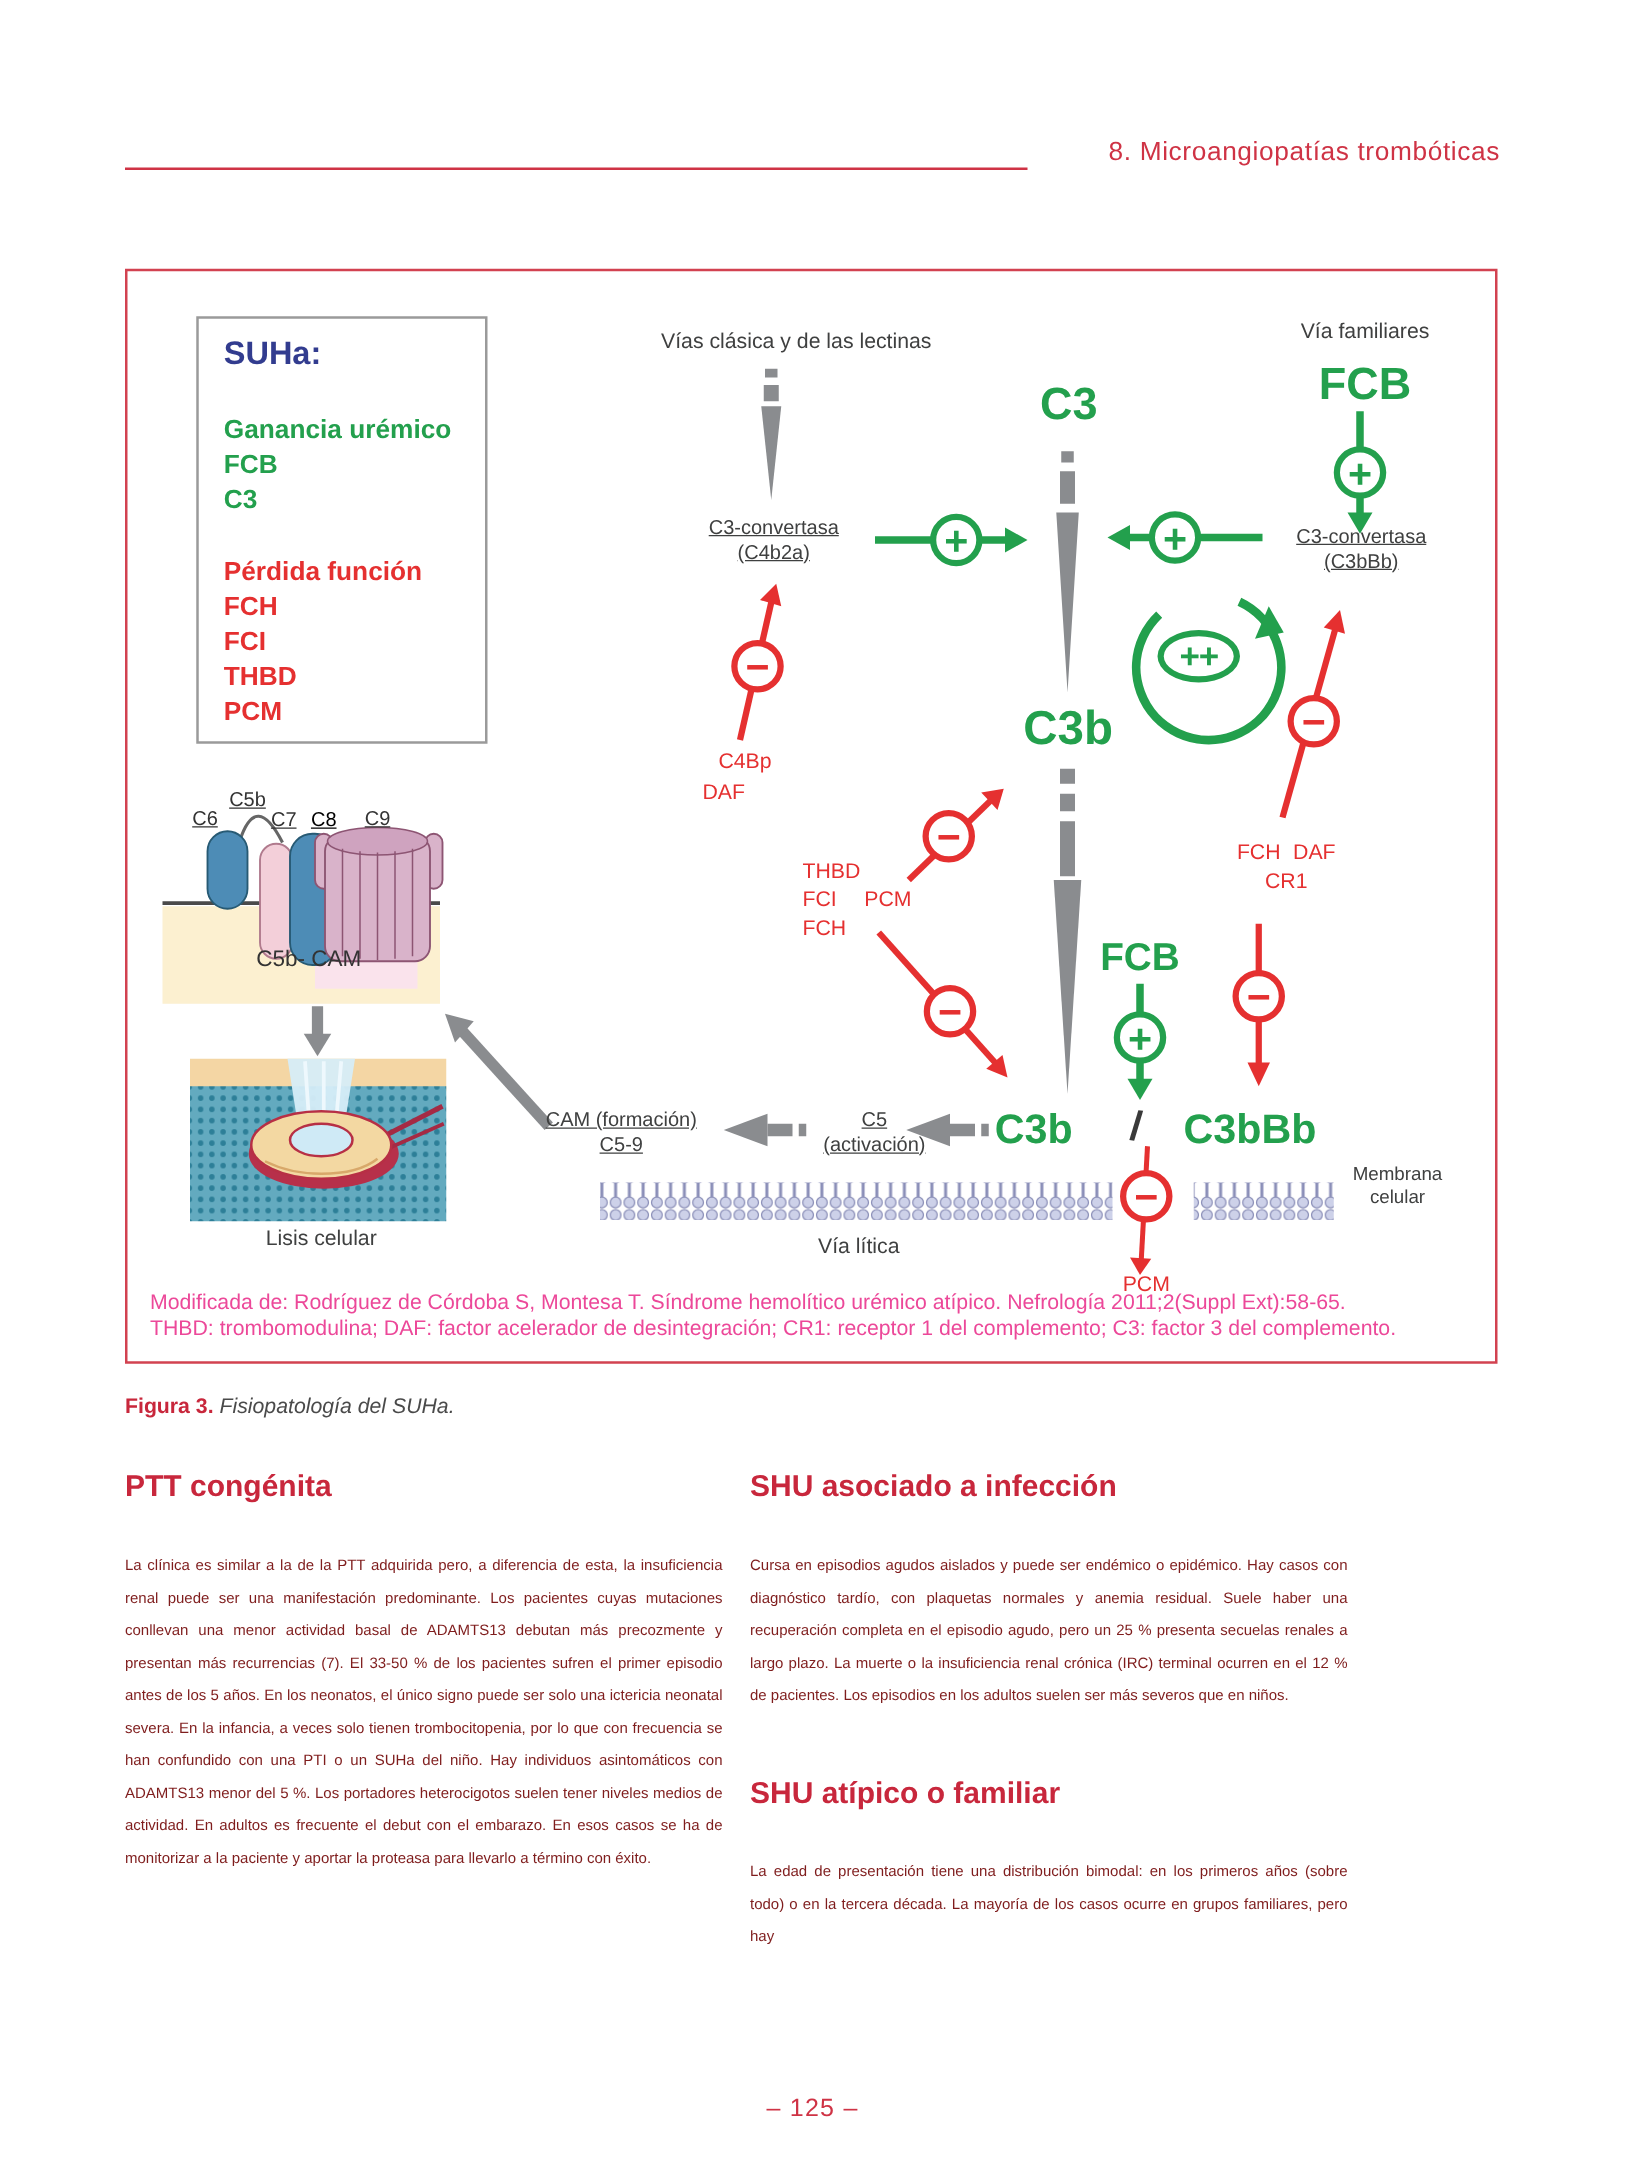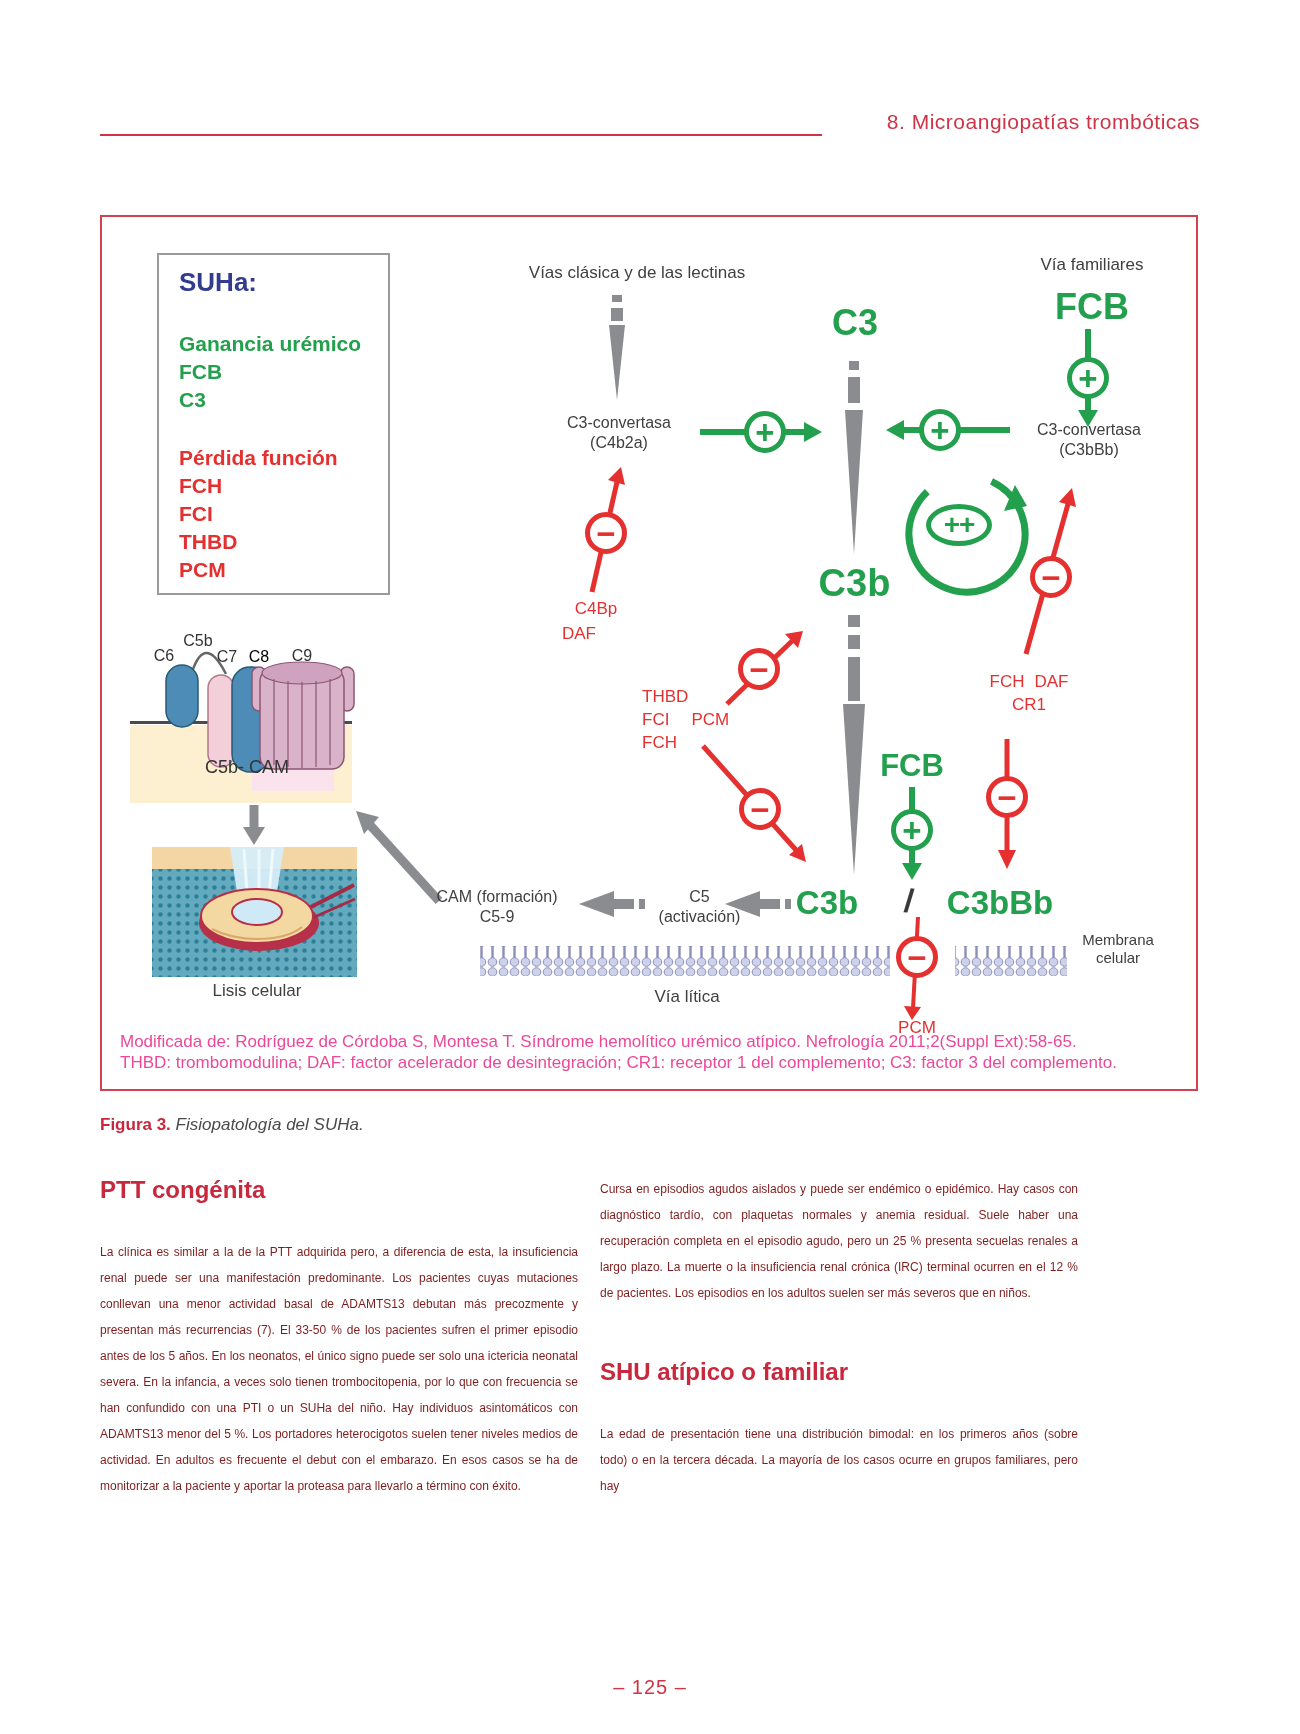--- a/index.html
+++ b/index.html
@@ -13,21 +13,21 @@
   .figbox{position:absolute;left:100px;top:215px;width:1098px;height:876px;
           border:2px solid #d24250;box-sizing:border-box;}
   .figbox svg{position:absolute;left:0;top:0;z-index:1;}
   .lbl{position:absolute;z-index:2;text-align:center;color:#3f4040;font-size:17px;line-height:1.22;}
   .green{color:#23a04d;font-weight:bold;}
   .redtx{color:#e53030;}
   .big36{font-size:36px;font-weight:bold;}
   .big38{font-size:38px;font-weight:bold;}
   .big33{font-size:33px;font-weight:bold;}
   .big31{font-size:31px;font-weight:bold;}
-  .sm16{font-size:16px;}
+  .sm16{font-size:16px;text-decoration:underline;}
   
   .legend{position:absolute;z-index:2;left:55px;top:36px;width:233px;height:342px;
           border:2px solid #9a9a9a;box-sizing:border-box;padding:12px 0 16px 20px;text-align:left;}
   .lg-title{color:#323c8f;font-weight:bold;font-size:26px;margin:0 0 32px 0;}
   .lg-head{font-weight:bold;font-size:21px;margin:0;line-height:28px;}
   .lg-item{font-weight:bold;font-size:21px;line-height:28px;}
   .lg-gap{height:30px;}
   
   .pcircle,.mcircle{position:absolute;z-index:3;width:42px;height:42px;border-radius:50%;
         background:#fff;box-sizing:border-box;display:flex;align-items:center;justify-content:center;
@@ -296,19 +296,20 @@
   <div class="figure-caption">
     <span class="fl">Figura 3.</span>
     <span class="ft">Fisiopatología del SUHa.</span>
   </div>
 
   <div class="col col-left">
     <h2>PTT congénita</h2>
     <p>La clínica es similar a la de la PTT adquirida pero, a diferencia de esta, la insuficiencia renal puede ser una manifestación predominante. Los pacientes cuyas mutaciones conllevan una menor actividad basal de ADAMTS13 debutan más precozmente y presentan más recurrencias (7). El 33-50 % de los pacientes sufren el primer episodio antes de los 5 años. En los neonatos, el único signo puede ser solo una ictericia neonatal severa. En la infancia, a veces solo tienen trombocitopenia, por lo que con frecuencia se han confundido con una PTI o un SUHa del niño. Hay individuos asintomáticos con ADAMTS13 menor del 5 %. Los portadores heterocigotos suelen tener niveles medios de actividad. En adultos es frecuente el debut con el embarazo. En esos casos se ha de monitorizar a la paciente y aportar la proteasa para llevarlo a término con éxito.</p>
   </div>
   <div class="col col-right">
+    <h2>SHU asociado a infección</h2>
     <p>Cursa en episodios agudos aislados y puede ser endémico o epidémico. Hay casos con diagnóstico tardío, con plaquetas normales y anemia residual. Suele haber una recuperación completa en el episodio agudo, pero un 25 % presenta secuelas renales a largo plazo. La muerte o la insuficiencia renal crónica (IRC) terminal ocurren en el 12 % de pacientes. Los episodios en los adultos suelen ser más severos que en niños.</p>
     <h2 class="h2b">SHU atípico o familiar</h2>
     <p>La edad de presentación tiene una distribución bimodal: en los primeros años (sobre todo) o en la tercera década. La mayoría de los casos ocurre en grupos familiares, pero hay</p>
   </div>
 
   <div class="footer">– 125 –</div>
 </div>
 
 </body></html>

